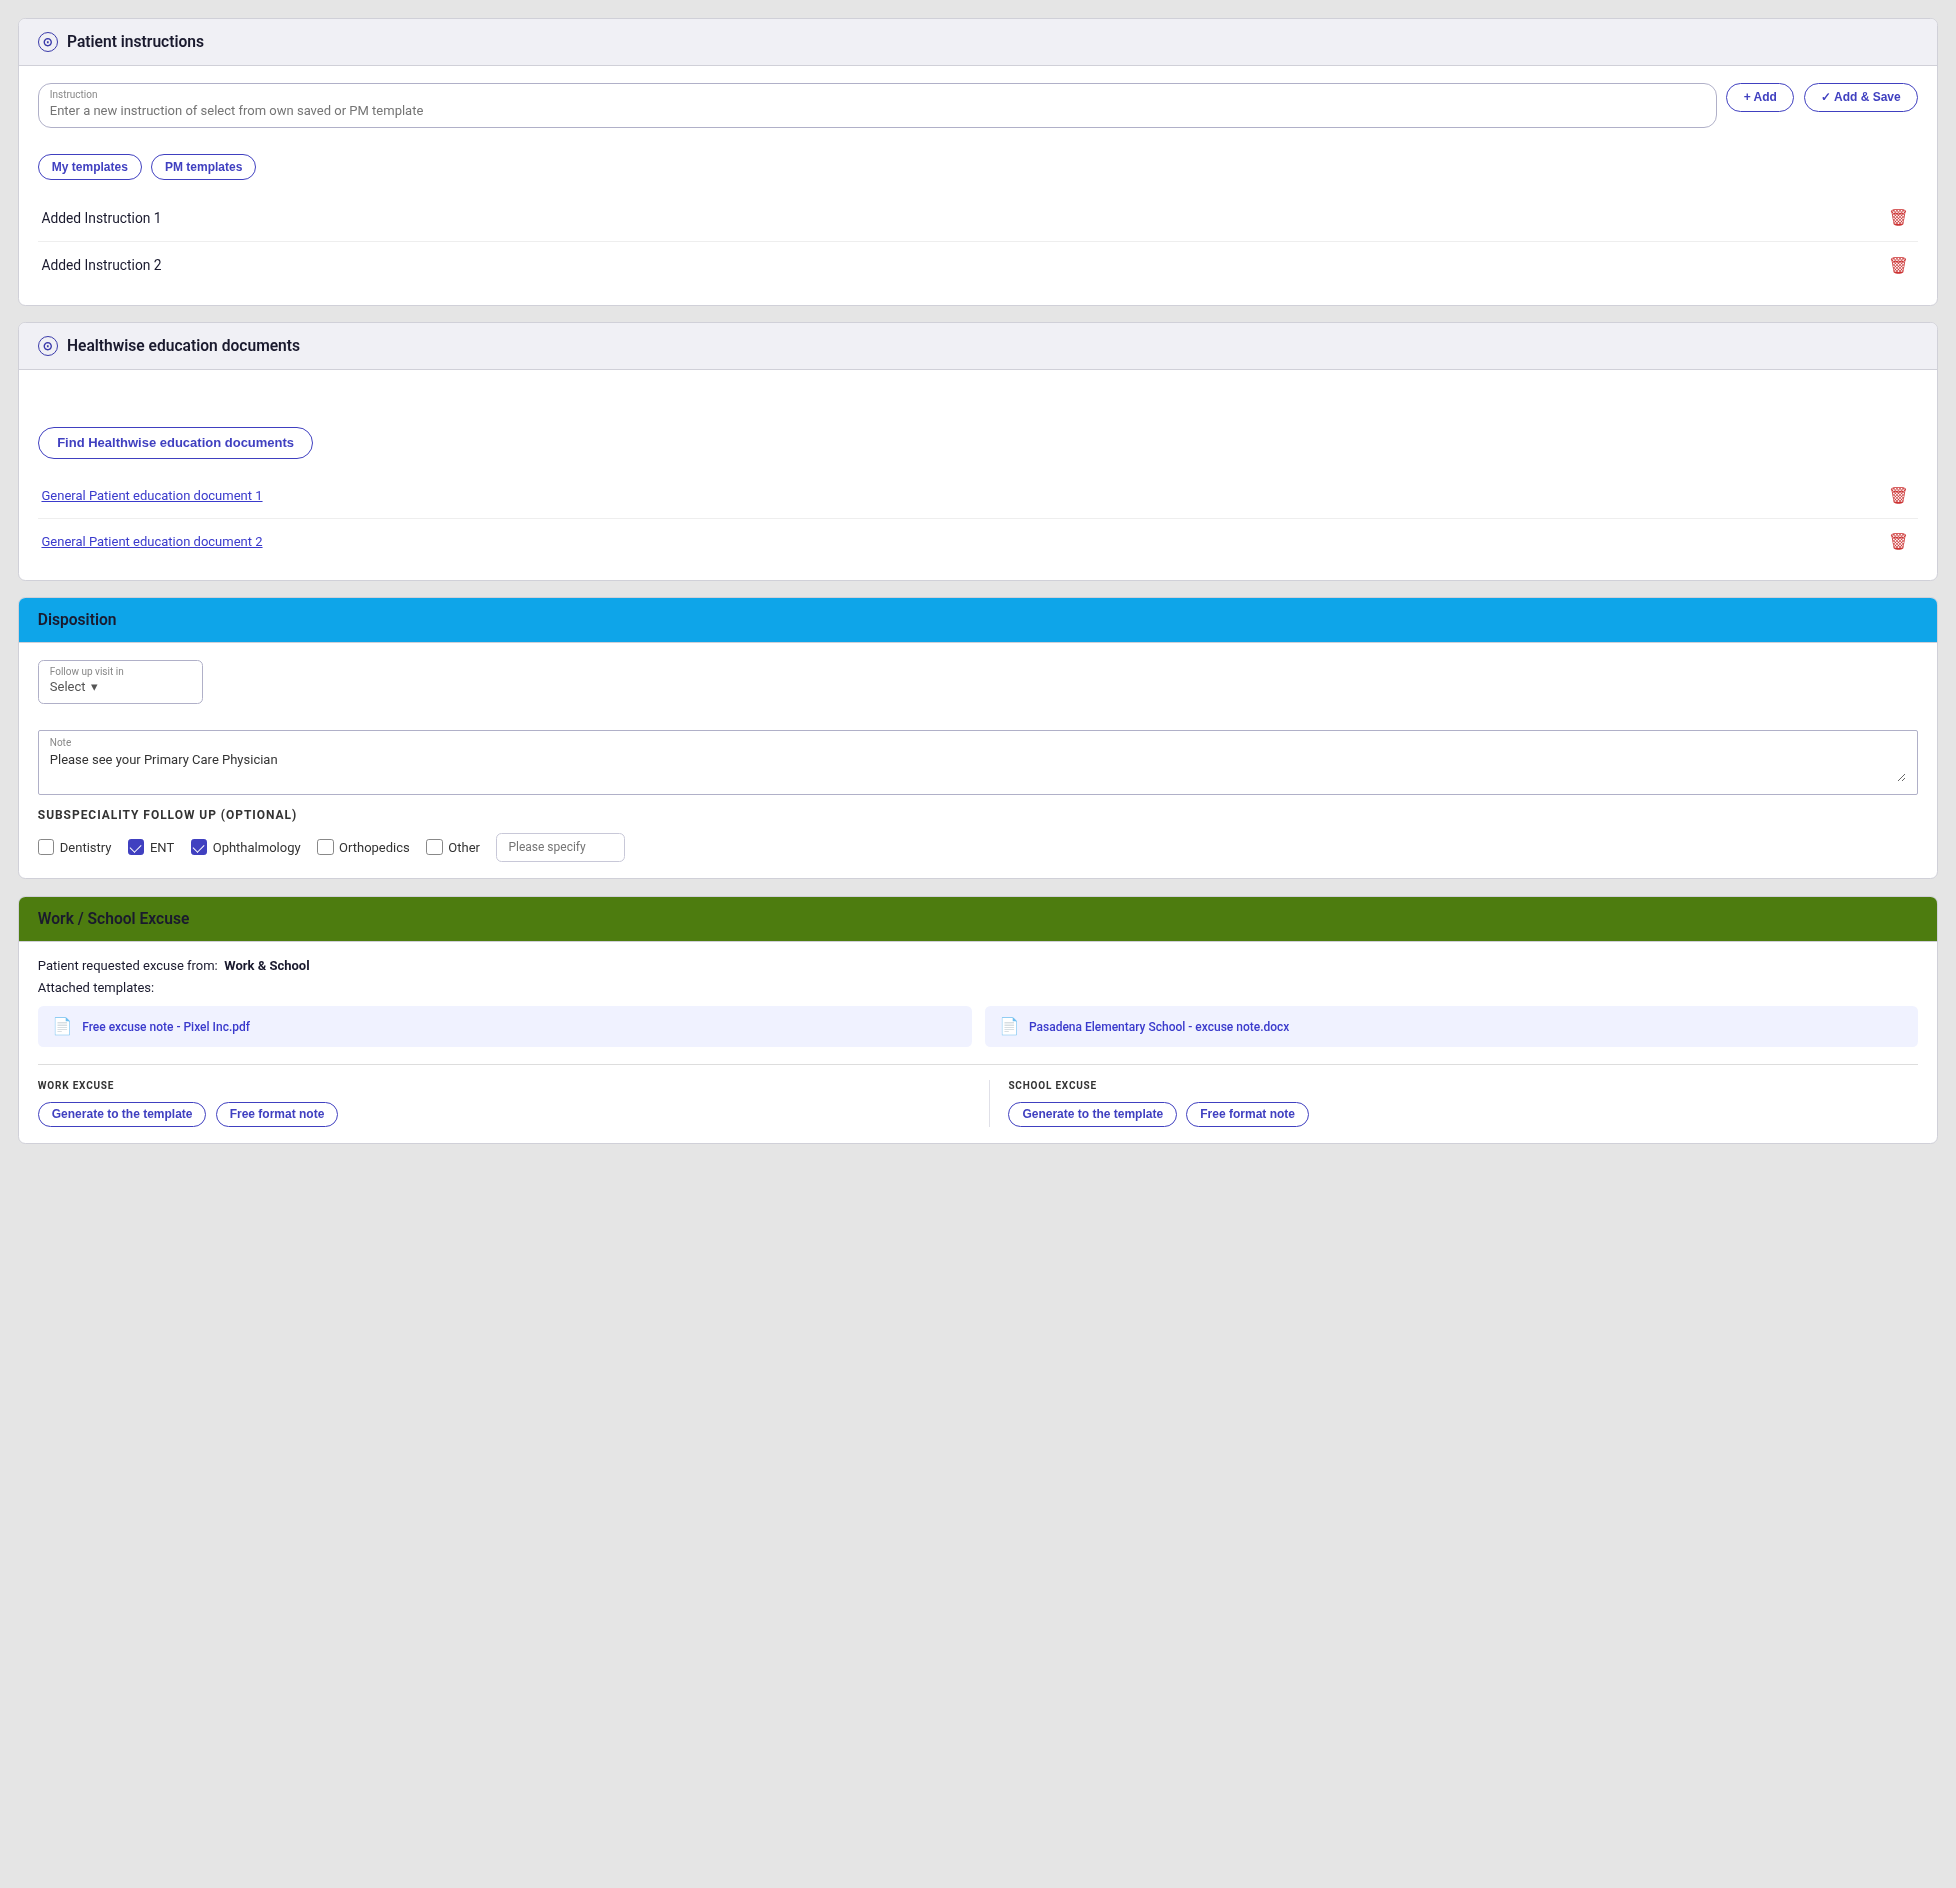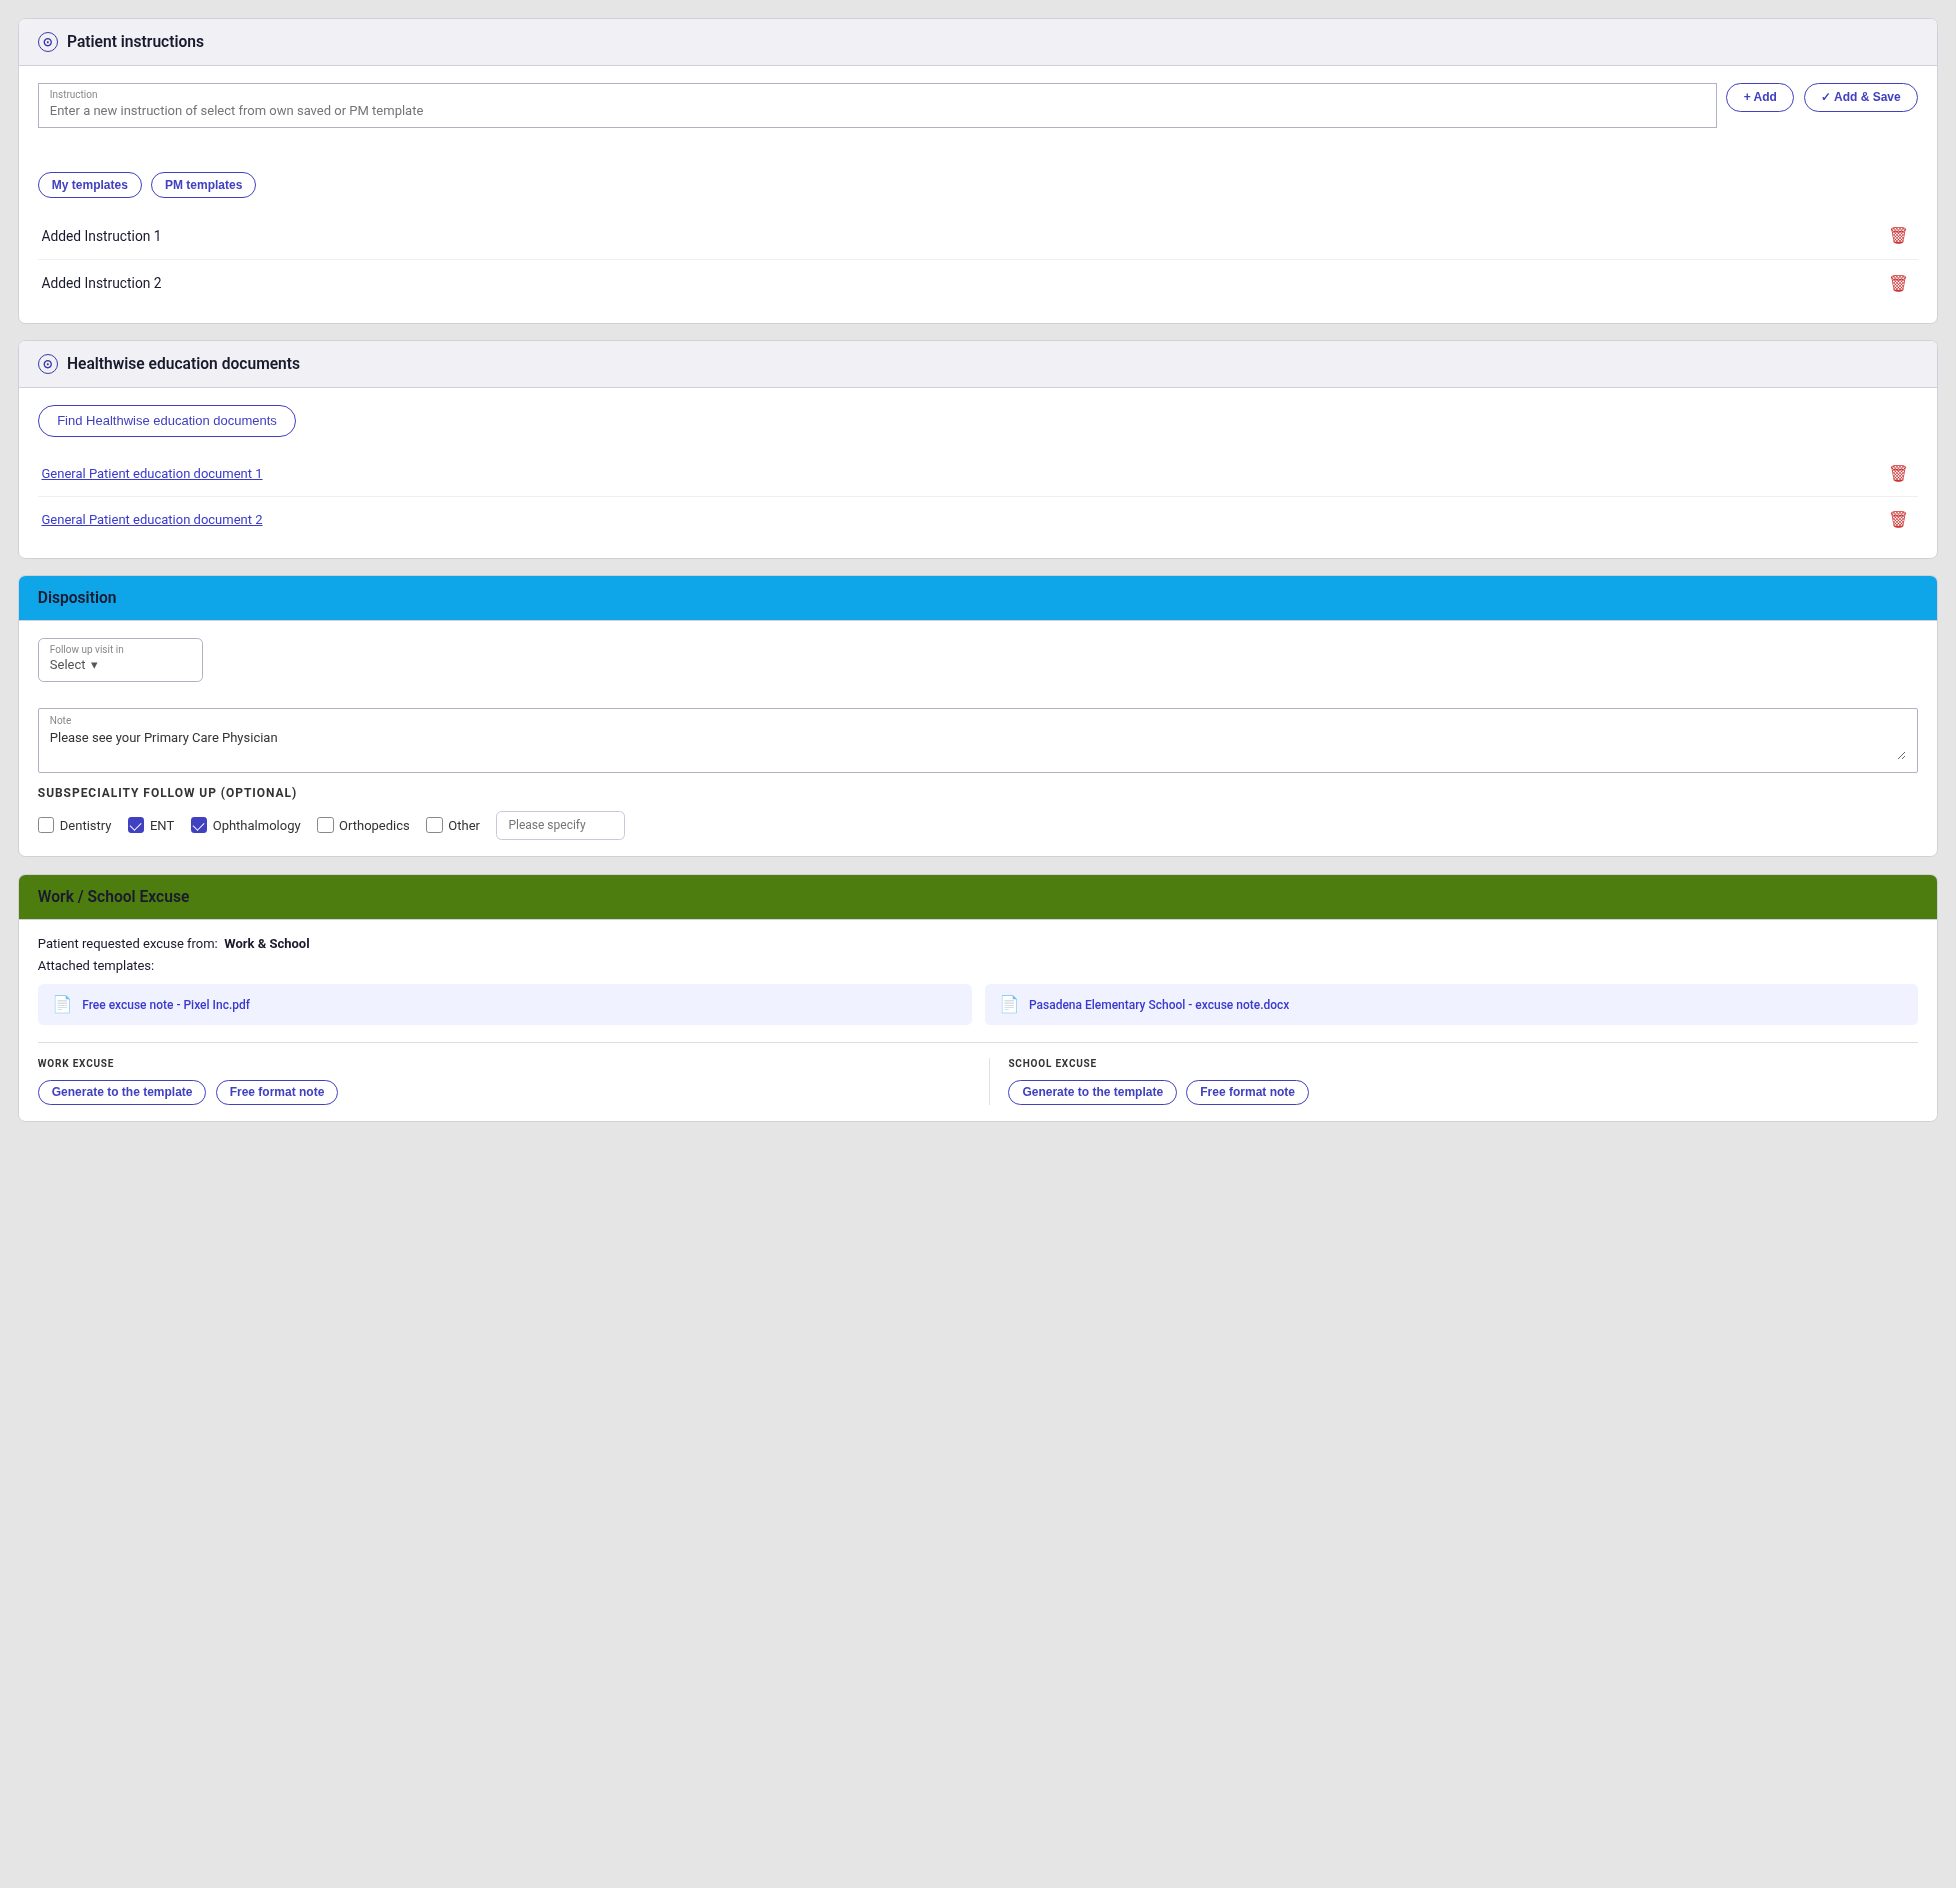--- a/index.html
+++ b/index.html
@@ -45,24 +45,24 @@
       flex-shrink: 0;
     }
 
     .section-body {
       padding: 16.5px 18.4px;
     }
 
     
     .instruction-field-wrapper {
       border: 0.9px solid #b0b0c8;
-      border-radius: 0;
+      border-radius: 13px;
       padding: 5.5px 11px 9.2px;
       position: relative;
-      margin-bottom: 31px;
+      margin-bottom: 13px;
     }
 
     .instruction-field-wrapper .field-label {
       font-size: 10px;
       color: #888;
       margin-bottom: 1.8px;
     }
 
     .instruction-input {
       width: 100%;
@@ -125,23 +125,24 @@
     }
 
     
     .find-btn {
       border: 1.8px solid #4040c0;
       color: #4040c0;
       background: #fff;
       border-radius: 46px;
       padding: 7.3px 18.4px;
       font-size: 13px;
-      font-weight: 400;
+      font-weight: 700;
       cursor: pointer;
       margin-bottom: 14.7px;
+      margin-top: 40px;
     }
 
     .doc-link {
       color: #3a3acc;
       text-decoration: underline;
       font-size: 13px;
     }
 
     .doc-row {
       display: flex;

